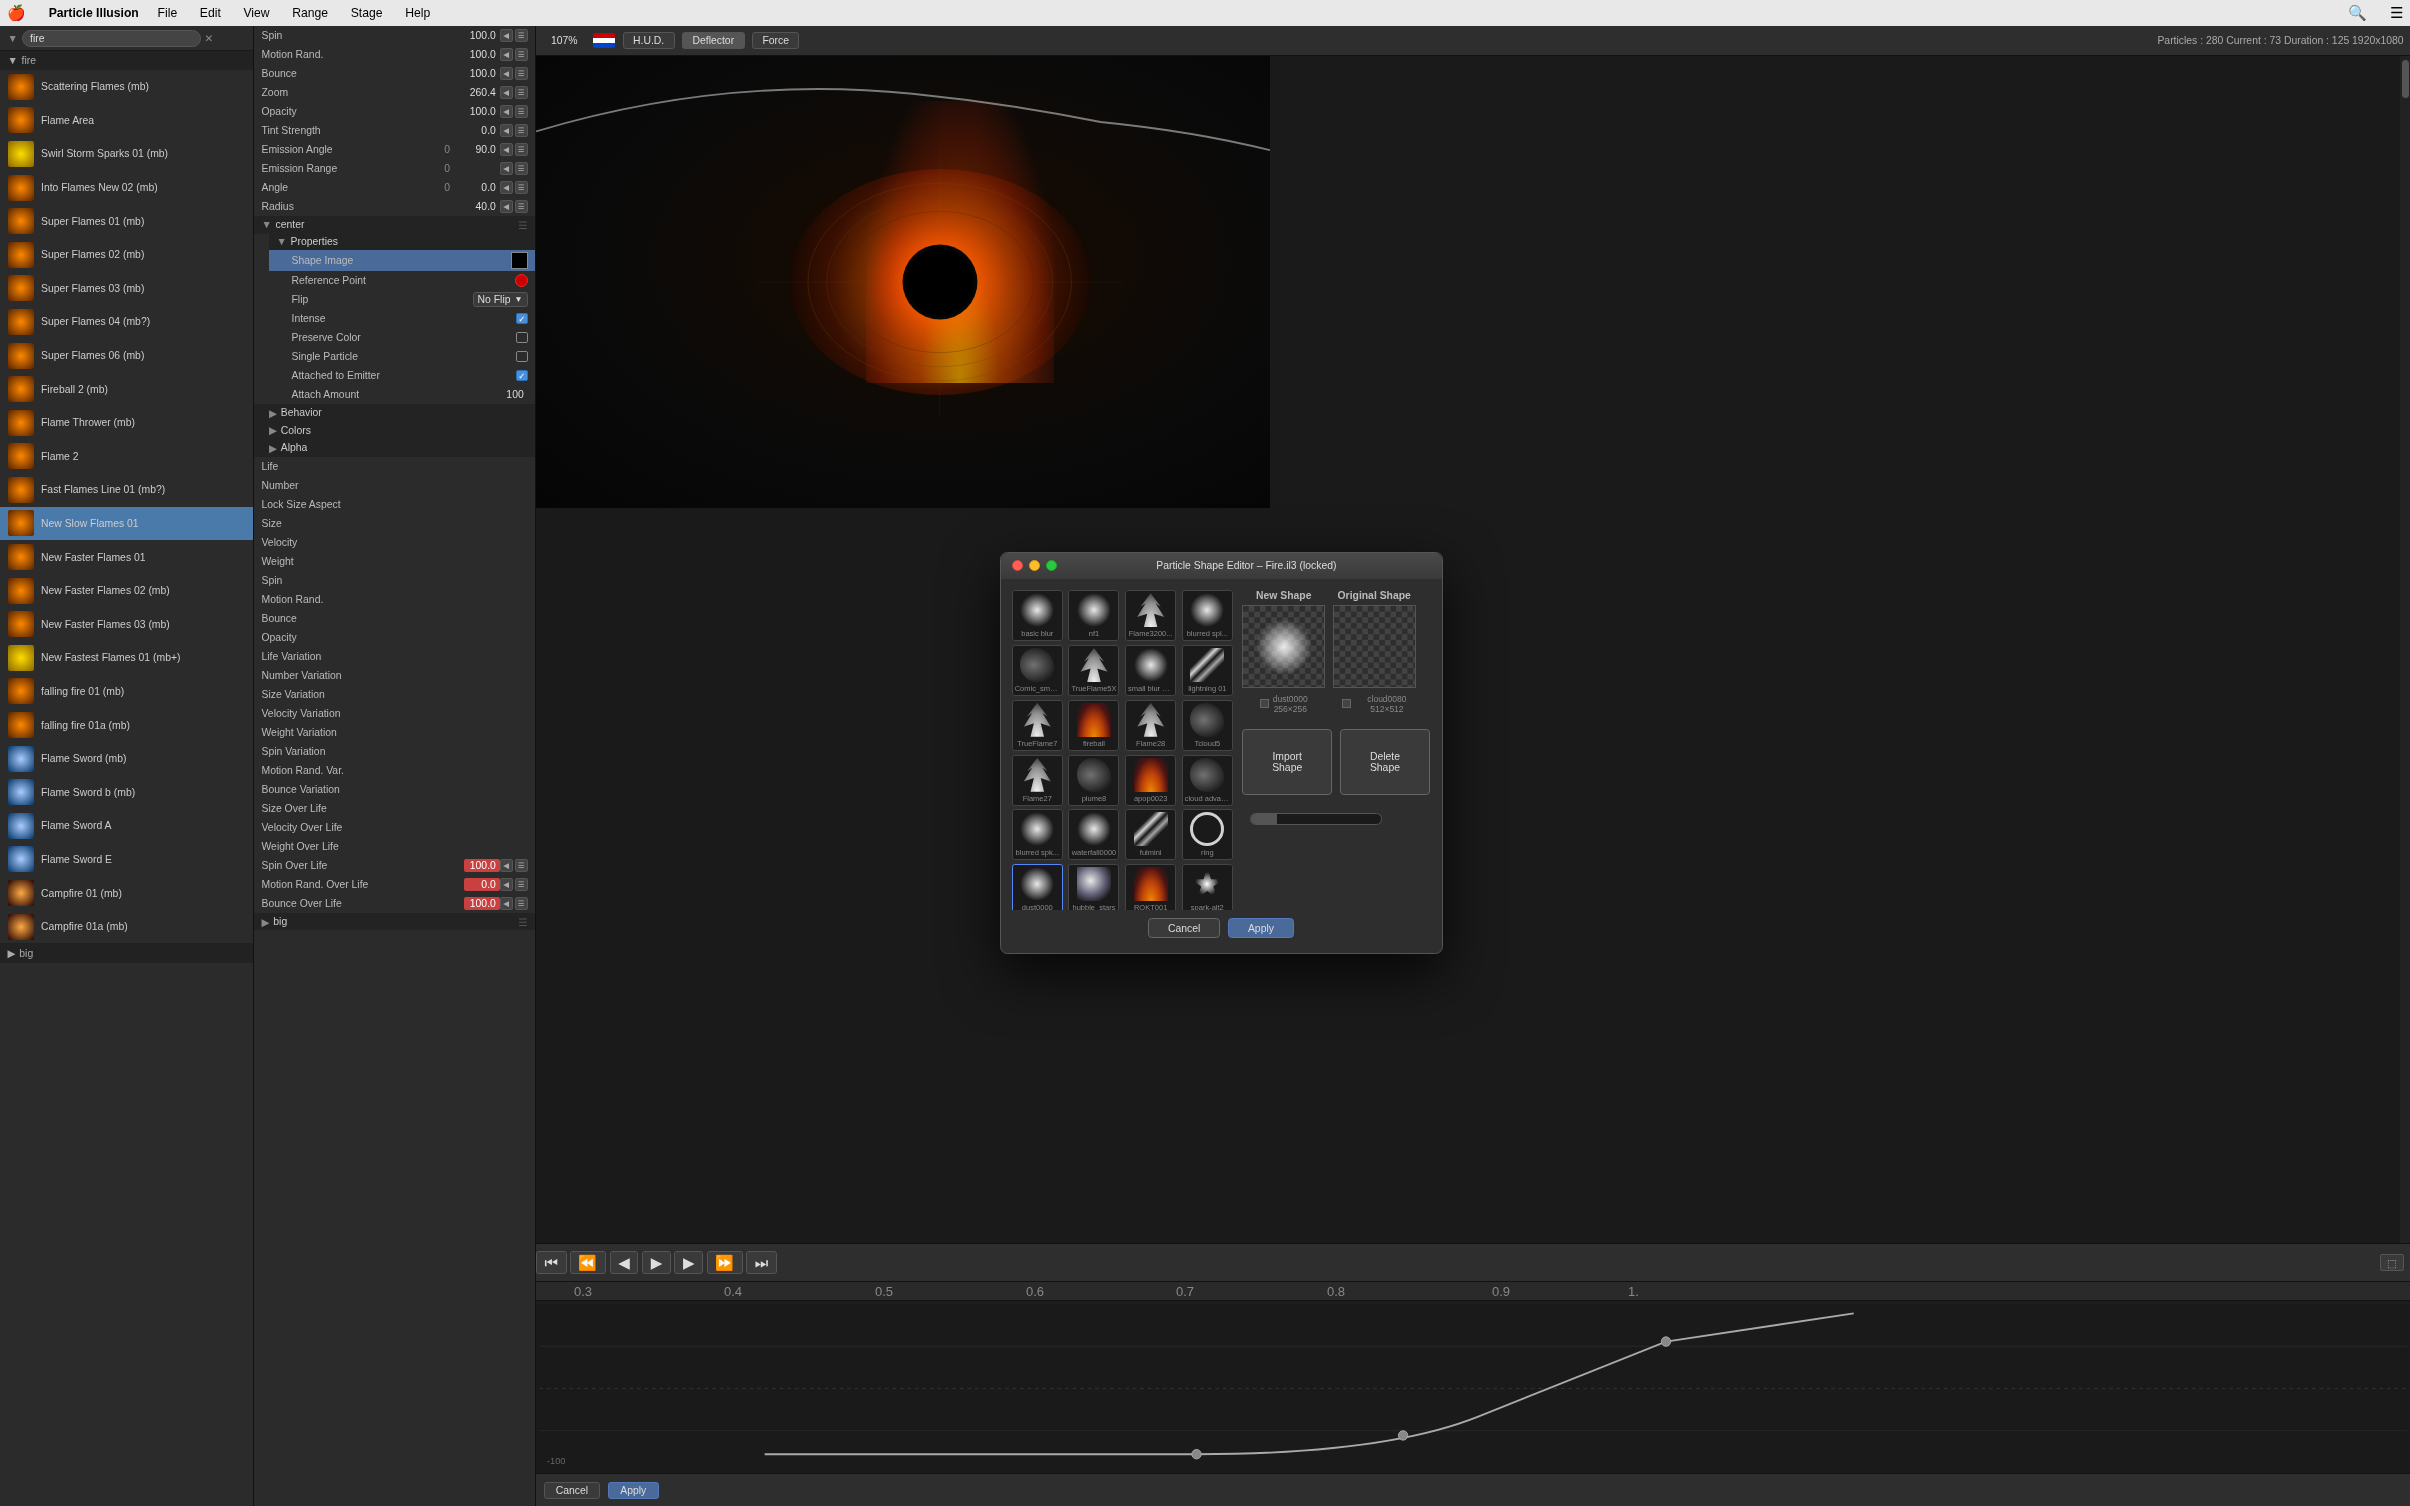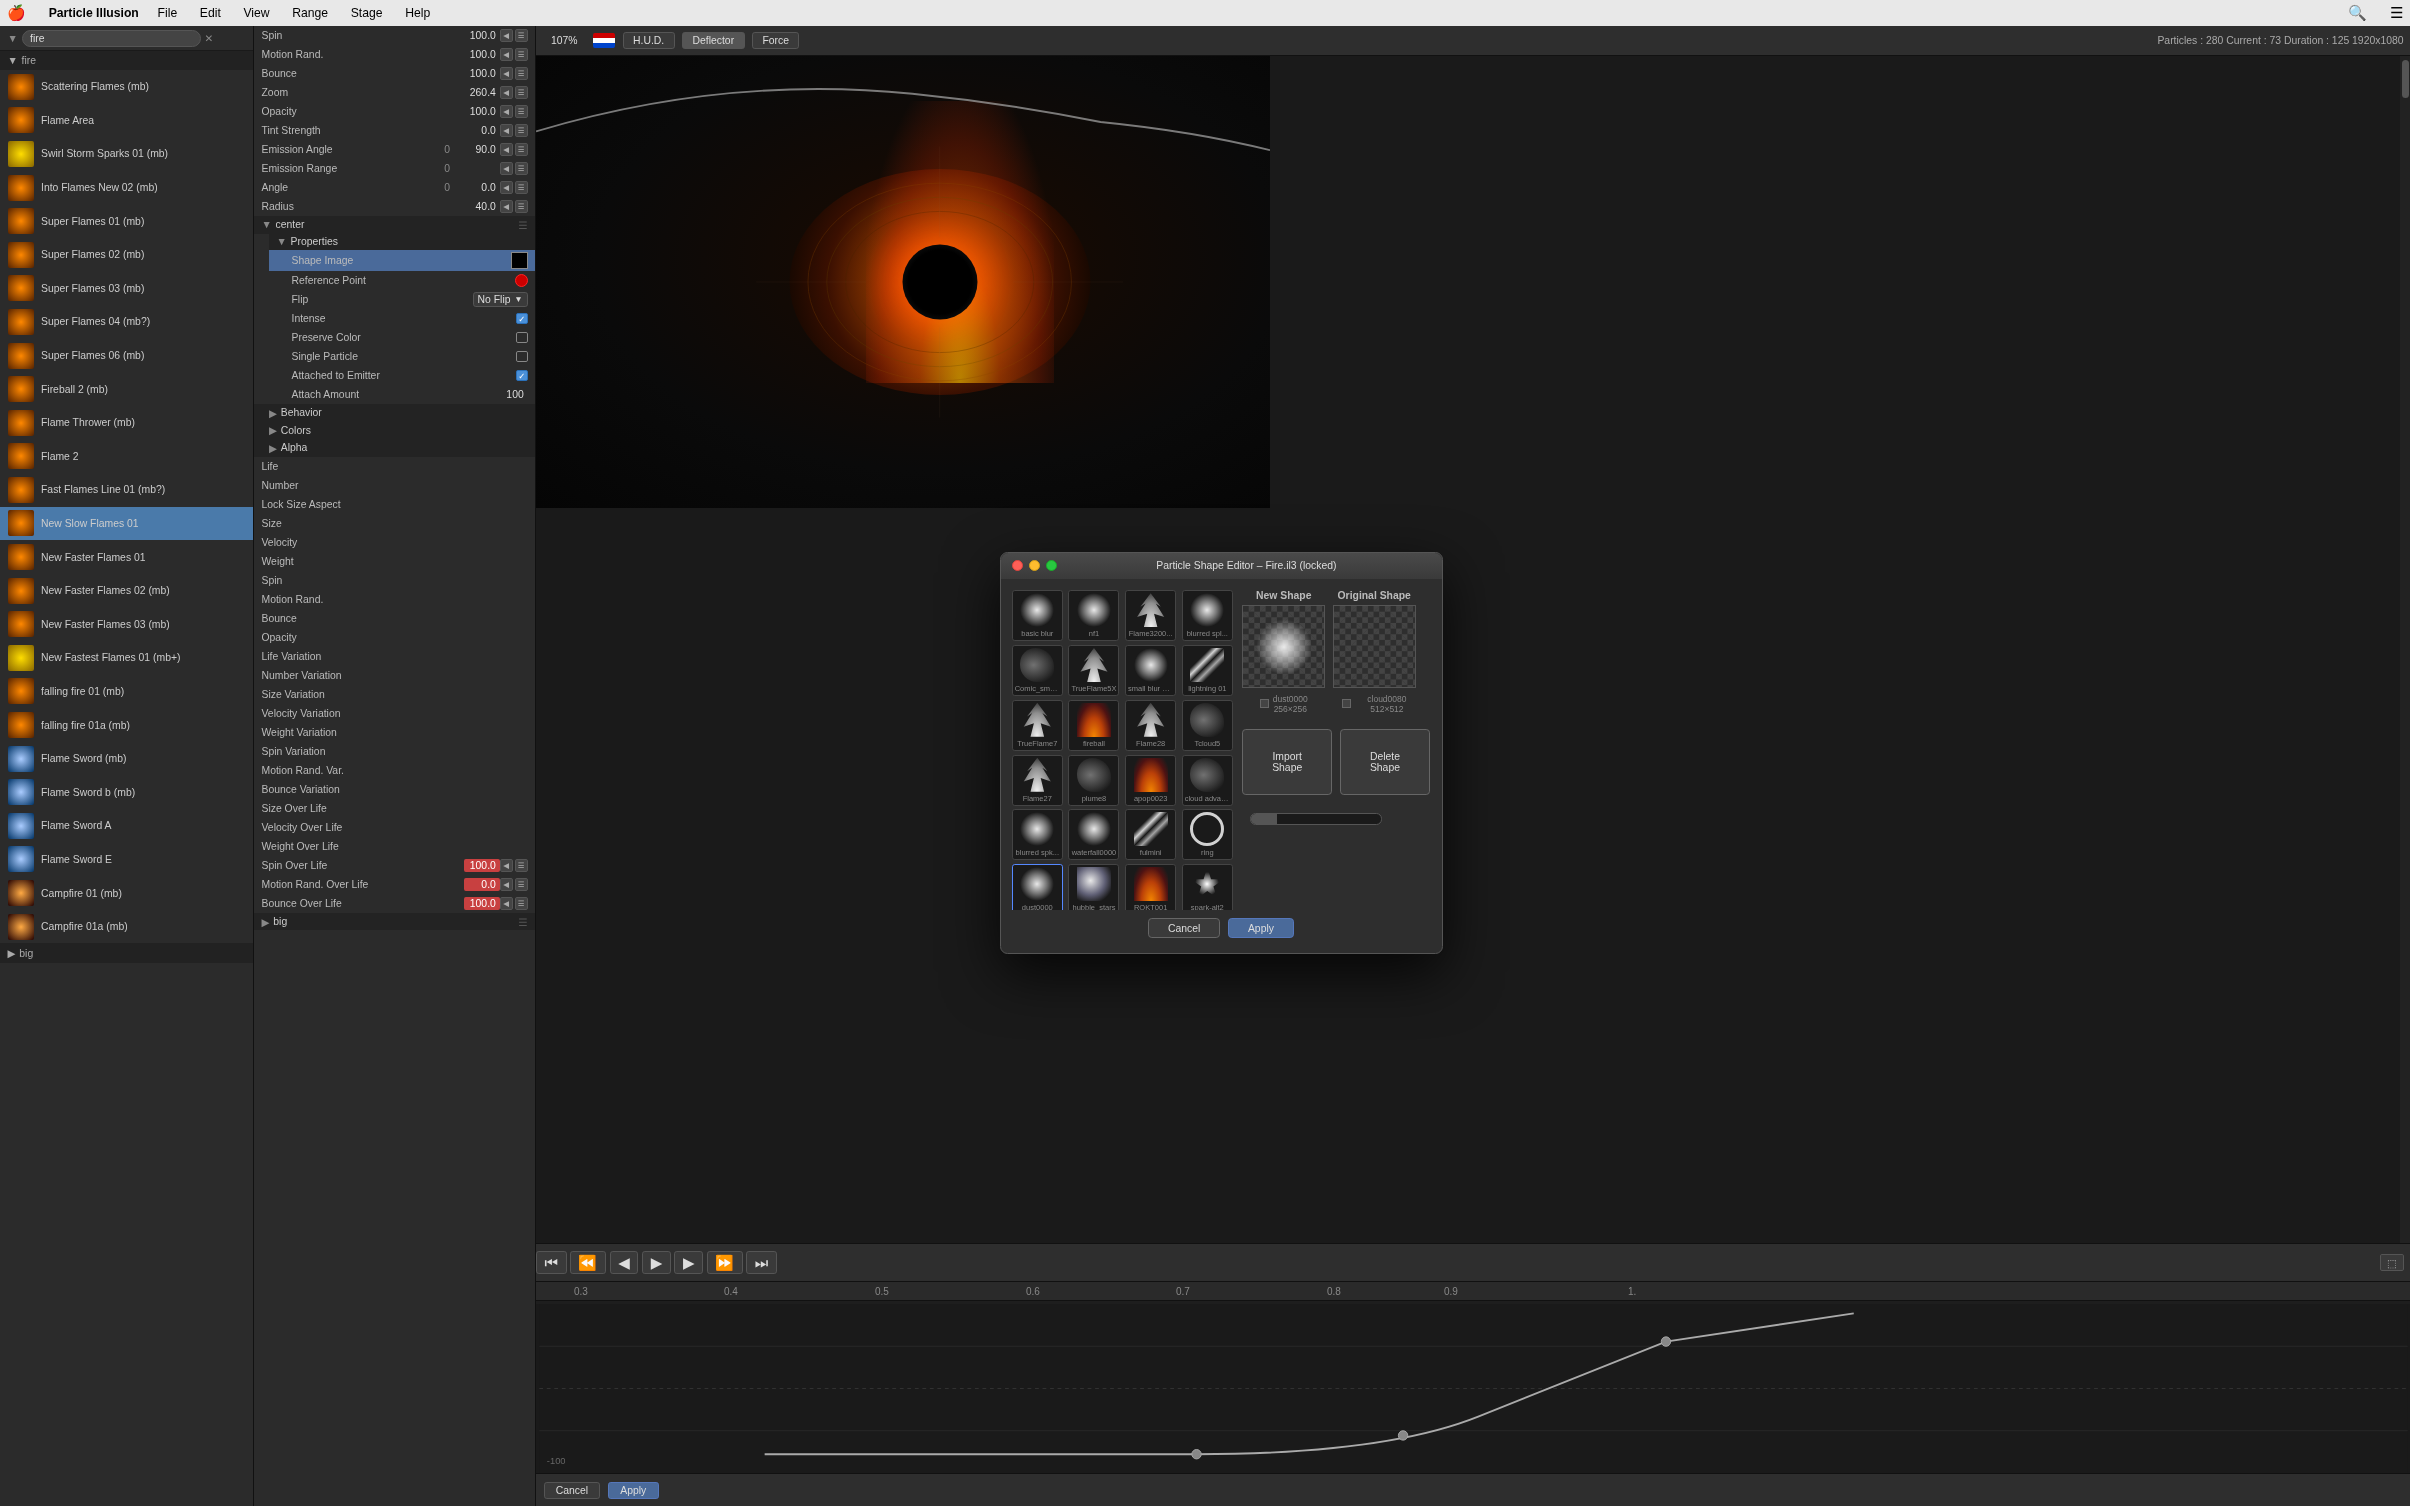--- a/index.html
+++ b/index.html
@@ -67,21 +67,21 @@
 
     
     #canvas-area { flex: 1; background: #1a1a1a; position: relative; overflow: hidden; }
 
     
     #timeline-area { height: 264px; background: #252525; border-top: 0.9px solid #111; display: flex; flex-direction: column; }
     #timeline-controls { height: 38px; display: flex; align-items: center; justify-content: center; gap: 3.8px; background: #2e2e2e; border-bottom: 0.9px solid #111; }
     .tl-btn { background: #3a3a3a; border: 0.9px solid #555; border-radius: 2.8px; color: #ddd; padding: 1.9px 7.5px; font-size: 15px; cursor: pointer; }
     .tl-expand { margin-left: auto; margin-right: 7.5px; background: #3a3a3a; border: 0.9px solid #555; border-radius: 1.9px; padding: 1.9px 5.6px; cursor: pointer; color: #aaa; }
 
-    #timeline-ruler { height: 19px; background: #2a2a2a; border-bottom: 0.9px solid #111; display: flex; align-items: center; padding: 0 7.5px; font-size: 10px; color: #888; position: relative; }
+    #timeline-ruler { height: 19px; background: #2a2a2a; border-bottom: 0.9px solid #111; display: flex; align-items: center; padding: 0 7.5px; font-size: 13px; color: #888; position: relative; }
 
     #timeline-tracks { flex: 1; background: #1e1e1e; position: relative; overflow: hidden; }
 
     
     #curve-editor { height: 169px; background: #1a1a1a; position: relative; }
 
     
     #bottom-bar { height: 34px; background: #2e2e2e; display: flex; align-items: center; padding: 0 7.5px; gap: 7.5px; border-top: 0.9px solid #111; }
     .bottom-btn { background: #3a3a3a; border: 0.9px solid #555; border-radius: 2.8px; color: #ddd; padding: 1.9px 11.3px; font-size: 10.4px; cursor: pointer; }
 
@@ -618,21 +618,21 @@
         <div class="tl-expand">⬚</div>
       </div>
 
       <div id="timeline-ruler">
         <span style="position:absolute;left:38px;">0.3</span>
         <span style="position:absolute;left:188px;">0.4</span>
         <span style="position:absolute;left:339px;">0.5</span>
         <span style="position:absolute;left:490px;">0.6</span>
         <span style="position:absolute;left:640px;">0.7</span>
         <span style="position:absolute;left:791px;">0.8</span>
-        <span style="position:absolute;left:908px;">0.9</span>
+        <span style="position:absolute;left:956px;">0.9</span>
         <span style="position:absolute;left:1092px;">1.</span>
       </div>
 
       <div id="timeline-tracks"></div>
 
       <div id="curve-editor">
         <svg id="curve-svg" viewBox="0 0 1990 180" width="1874" height="169" style="font-size:11px">
           <rect width="100%" height="100%" fill="#1a1a1a"></rect>
 
           <line x1="0" y1="50%" x2="100%" y2="50%" stroke="#333" stroke-width="1" stroke-dasharray="4,4"></line>

